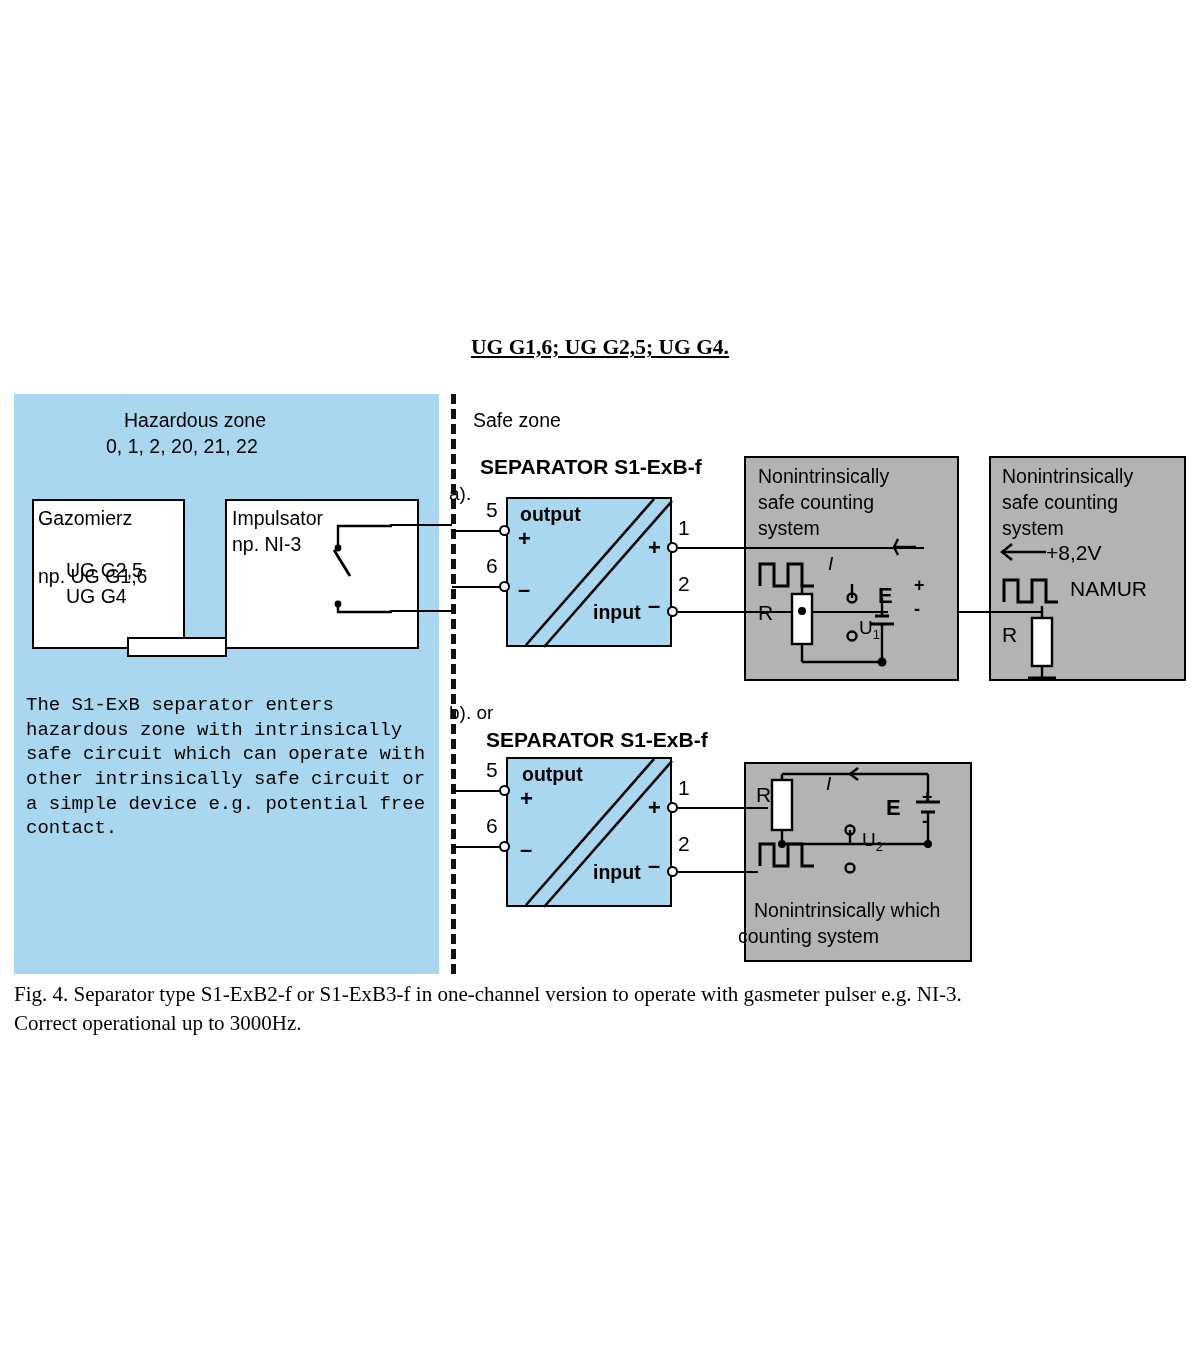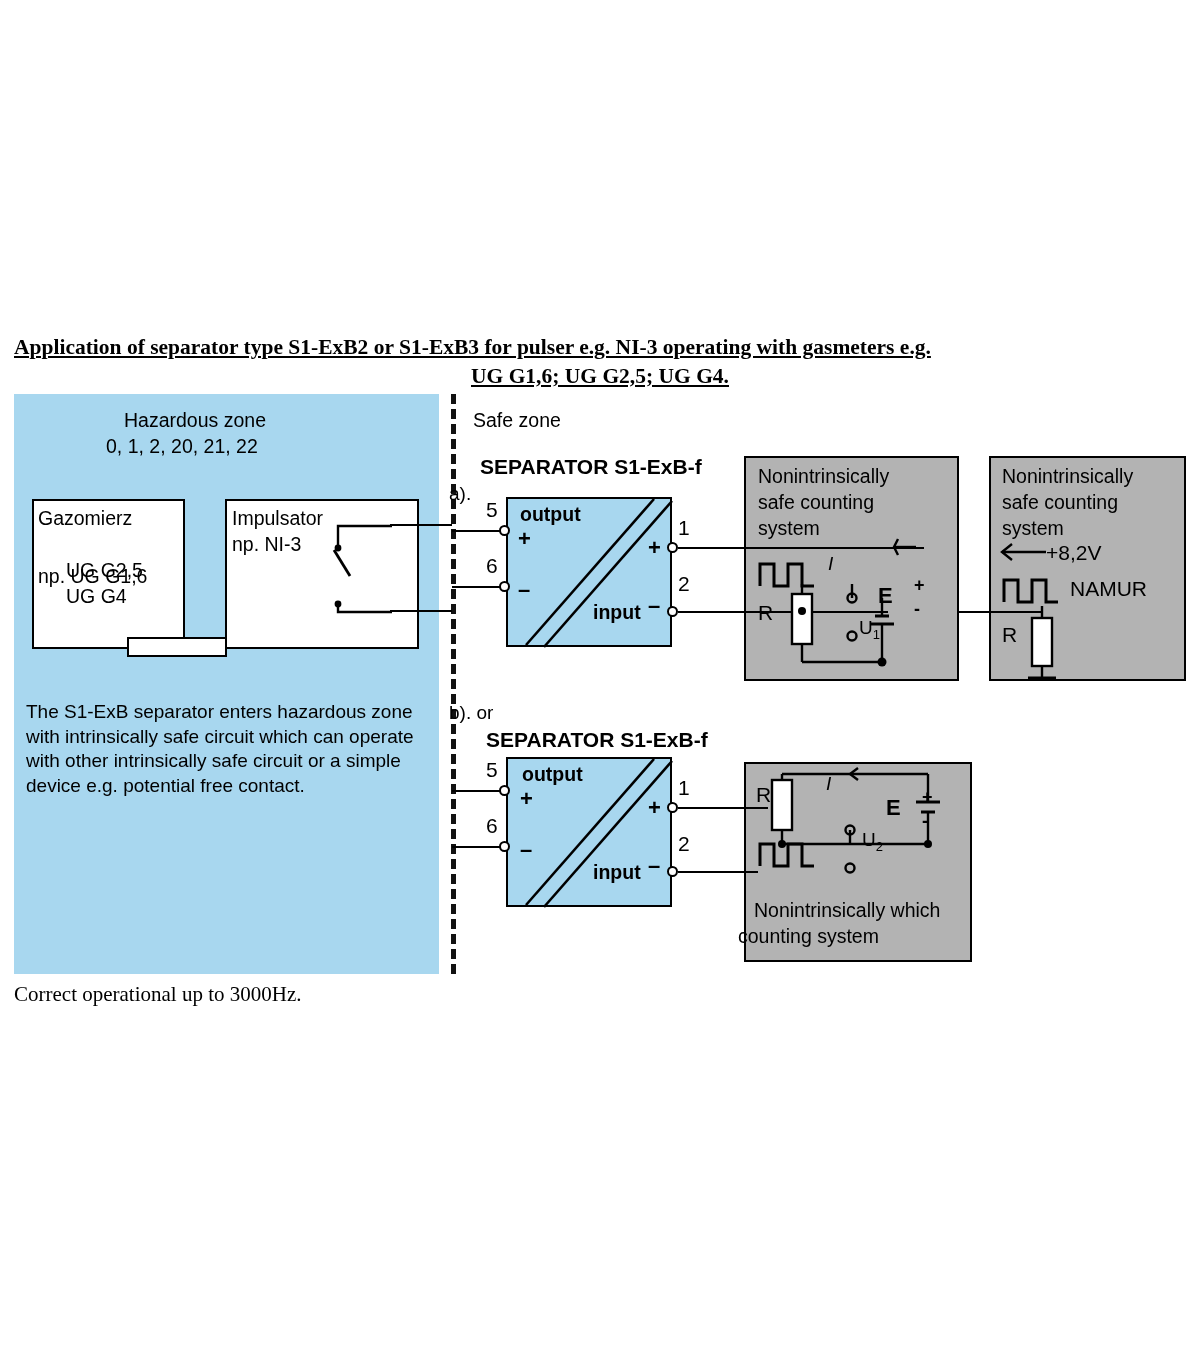--- a/index.html
+++ b/index.html
@@ -49,21 +49,20 @@
   }
 
   svg{overflow:visible;}
 </style>
 </head>
 <body>
 
 <div class="page">
 
   <div class="title">
-    <span class="l1">Application of separator type S1-ExB2 or S1-ExB3 for pulser e.g. NI-3 operating with gasmeters e.g.</span>
     <span class="l2">UG G1,6;  UG G2,5;  UG G4.</span>
   </div>
 
   <div class="diagram">
 
     <div class="hazzone"></div>
     <div class="divider"></div>
 
     <div class="lbl" style="left:110px;top:14px;">Hazardous zone</div>
     <div class="lbl" style="left:92px;top:40px;">0, 1, 2, 20, 21, 22</div>
@@ -86,21 +85,21 @@
       <path d="M6,38 L6,92" stroke="#000" stroke-width="0" fill="none"></path>
       <path d="M2,38 L18,64" stroke="#000" stroke-width="2.8" fill="none"></path>
       <circle cx="6" cy="36" r="3.4" fill="#000"></circle>
       <circle cx="6" cy="92" r="3.4" fill="#000"></circle>
       <path d="M6,92 L6,100 L60,100" stroke="#000" stroke-width="2.4" fill="none"></path>
     </svg>
 
     <div class="line hline" style="left:376px;top:130px;width:62px;"></div>
     <div class="line hline" style="left:376px;top:216px;width:62px;"></div>
 
-    <div class="lbl" style="left:12px;top:306px;width:415px;white-space:normal;font-size:19px;line-height:1.3;">The S1-ExB separator enters hazardous zone with intrinsically safe circuit which can operate with other intrinsically safe circuit or a simple device e.g. potential free contact.</div>
+    <div class="lbl" style="left:12px;top:299px;width:415px;white-space:normal;font-size:19px;line-height:1.3;font-family:Liberation Mono, monospace;">The S1-ExB separator enters hazardous zone with intrinsically safe circuit which can operate with other intrinsically safe circuit or a simple device e.g. potential free contact.</div>
 
     <div class="lbl b" style="left:466px;top:60px;font-size:21px;">SEPARATOR S1-ExB-f</div>
     <div class="lbl" style="left:435px;top:88px;font-size:19px;">a).</div>
 
     <div class="bluebox" style="left:492px;top:103px;width:166px;height:150px;"></div>
     <svg style="position:absolute;left:492px;top:103px;width:166px;height:150px;">
       <line x1="20" y1="148" x2="148" y2="2" stroke="#000" stroke-width="2.6"></line>
       <line x1="38" y1="150" x2="166" y2="4" stroke="#000" stroke-width="2.6"></line>
     </svg>
 
@@ -260,16 +259,17 @@
     <svg style="position:absolute;left:744px;top:442px;width:60px;height:36px;">
       <path d="M2,30 L2,8 L16,8 L16,30 L30,30 L30,8 L44,8 L44,30 L56,30" stroke="#000" stroke-width="3" fill="none"></path>
     </svg>
 
     <div class="lbl" style="left:740px;top:504px;">Nonintrinsically which</div>
     <div class="lbl" style="left:724px;top:530px;">counting system</div>
 
   </div>
 
   <div class="capt">
+    <div>Fig. 4. Separator type S1-ExB2-f or S1-ExB3-f in one-channel version to operate with gasmeter pulser e.g. NI-3.</div>
     <div>Correct operational up to 3000Hz.</div>
   </div>
 
 </div>
 
 </body></html>

